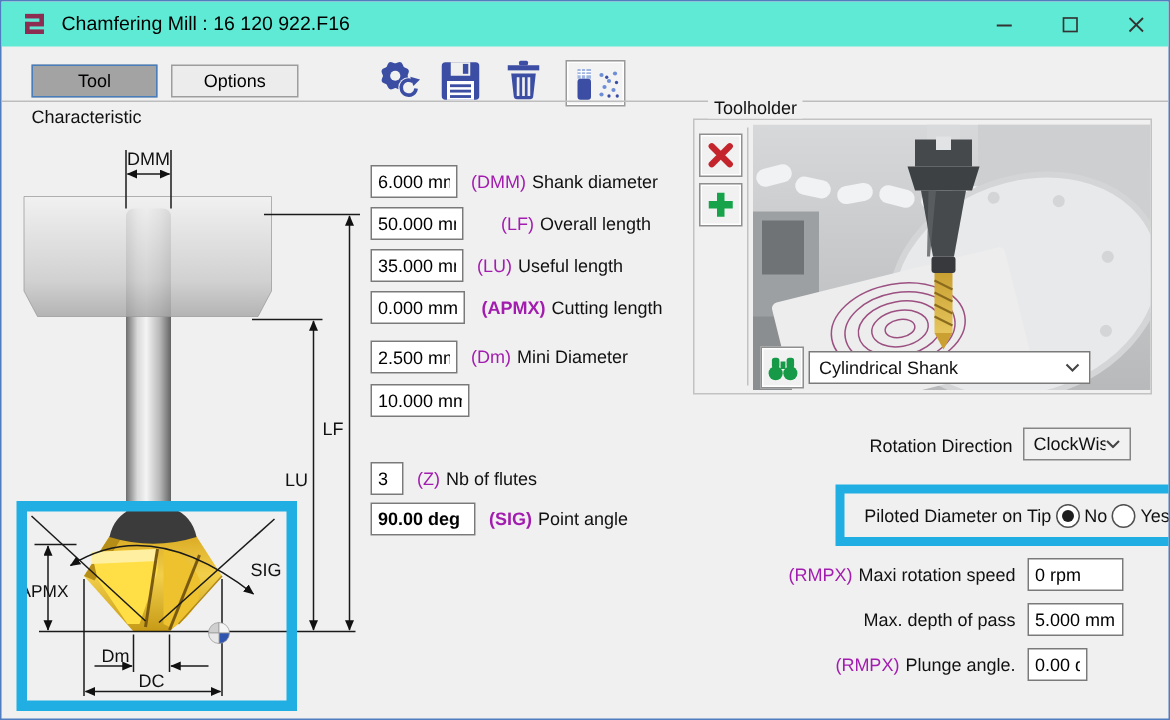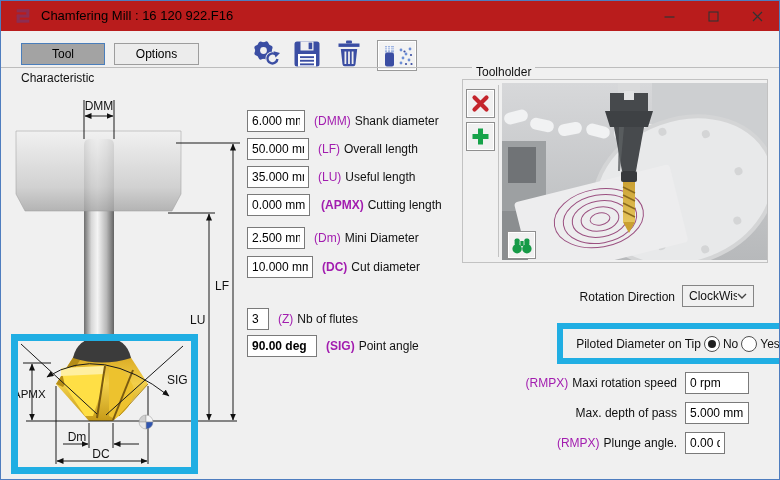--- a/index.html
+++ b/index.html
@@ -1,18 +1,18 @@
 <!DOCTYPE html>
 <html><head>
 <meta charset="utf-8">
 <style>
   html,body { margin:0; padding:0; background:#d6d6d6; font-family:"Liberation Sans",sans-serif; }
   .window { position:relative; width:778px; height:478px; background:#f0f0f0;
             border:1px solid #4f7dbf; overflow:hidden; font-size:12px; color:#111; }
-  .titlebar { position:absolute; left:0; top:0; width:100%; height:30px; background:#b91c1c; }
+  .titlebar { position:absolute; left:0; top:0; width:100%; height:30px; background:#5eead4; }
   .logo { position:absolute; left:12px; top:6px; width:20px; height:18px; }
   .title { position:absolute; left:40px; top:0; line-height:30px; font-size:13px; color:#000; white-space:nowrap; }
   .winbtns { position:absolute; right:0; top:0; display:flex; }
   .winbtn { width:44px; height:30px; display:flex; align-items:center; justify-content:center; }
   .btn { position:absolute; top:42px; height:22px; font-size:12px; font-family:"Liberation Sans",sans-serif;
          display:flex; align-items:center; justify-content:center; cursor:default; box-sizing:border-box; }
   .btn-tool { left:20px; width:84px; background:#a3a3a3; border:1px solid #4a7ebb; }
   .btn-options { left:113px; width:85px; background:#ececec; border:1px solid #9d9d9d; }
   .icnbtn { position:absolute; display:flex; align-items:center; justify-content:center; }
   .simubtn { border:1px solid #9a9a9a; background:#f3f3f3; box-shadow:inset 0 0 0 1px #ffffff; }
@@ -234,21 +234,21 @@
   </svg>
 
   <div class="frow" style="top:109px">
     <input class="fld" style="left: 246px; width: 58px;" value="6.000 mm">
     <div class="flabel" style="left:313px">
       <span class="code">(DMM)</span><span>Shank diameter</span>
     </div>
   </div>
   <div class="frow" style="top:137px">
     <input class="fld" style="left: 246px; width: 62px;" value="50.000 mm">
-    <div class="flabel" style="left:317px">
+    <div class="flabel" style="left:333px">
       <span class="code">(LF)</span><span>Overall length</span>
     </div>
   </div>
   <div class="frow" style="top:165px">
     <input class="fld" style="left: 246px; width: 62px;" value="35.000 mm">
     <div class="flabel" style="left:317px">
       <span class="code">(LU)</span><span>Useful length</span>
     </div>
   </div>
   <div class="frow" style="top:193px">
@@ -258,23 +258,20 @@
     </div>
   </div>
   <div class="frow" style="top:226px">
     <input class="fld" style="left: 246px; width: 58px;" value="2.500 mm">
     <div class="flabel" style="left:313px">
       <span class="code">(Dm)</span><span>Mini Diameter</span>
     </div>
   </div>
   <div class="frow" style="top:255px">
     <input class="fld" style="left: 246px; width: 66px;" value="10.000 mm">
-    <div class="flabel" style="left:321px">
-      <span class="code b">(DC)</span><span>Cut diameter</span>
-    </div>
   </div>
   <div class="frow" style="top:307px">
     <input class="fld" style="left: 246px; width: 22px;" value="3">
     <div class="flabel" style="left:277px">
       <span class="code">(Z)</span><span>Nb of flutes</span>
     </div>
   </div>
   <div class="frow" style="top:334px">
     <input class="fld" style="left: 246px; width: 70px; font-weight: bold;" value="90.00 deg">
     <div class="flabel" style="left:325px">
@@ -361,20 +358,26 @@
     <svg width="20" height="17" viewBox="0 0 20 17">
       <g fill="#169a47">
         <rect x="2.6" y="1.5" width="5" height="7" rx="1.8"></rect>
         <rect x="12.4" y="1.5" width="5" height="7" rx="1.8"></rect>
         <rect x="8.4" y="4" width="3.2" height="5"></rect>
         <circle cx="5.1" cy="11.8" r="4.7"></circle>
         <circle cx="14.9" cy="11.8" r="4.7"></circle>
       </g>
     </svg>
   </div>
+  <div class="dd" style="left:538px;top:233px;width:188px;background:#fff;z-index:2;">
+    <span class="txt">Cylindrical Shank</span>
+    <svg width="10" height="6" viewBox="0 0 10 6">
+      <polyline points="1,1 5,5 9,1" fill="none" stroke="#444" stroke-width="1.4"></polyline>
+    </svg>
+  </div>
 
   <div class="rlabel" style="left:480px;top:288px;width:194px;">Rotation Direction</div>
   <div class="dd" style="left:681px;top:284px;width:72px;background:#f1f1f1;border-color:#858585;">
     <span class="txt">ClockWise</span>
     <svg width="10" height="6" viewBox="0 0 10 6">
       <polyline points="1,1 5,5 9,1" fill="none" stroke="#444" stroke-width="1.4"></polyline>
     </svg>
   </div>
 
   <div class="piloted">

